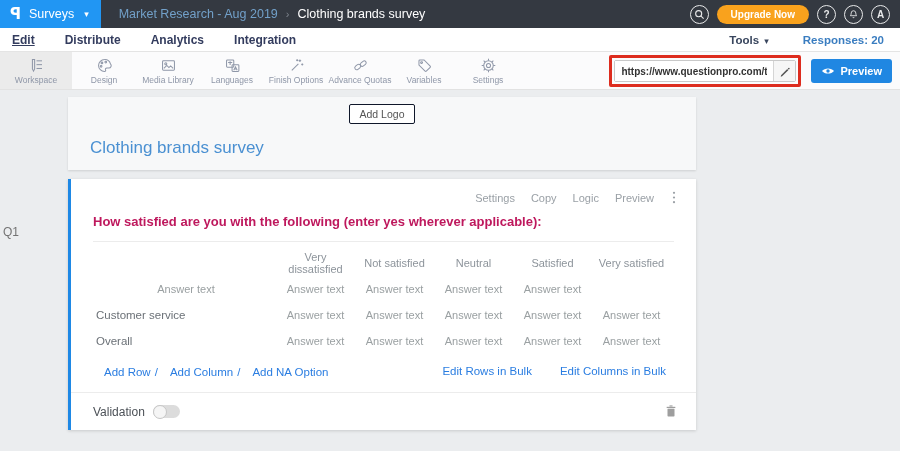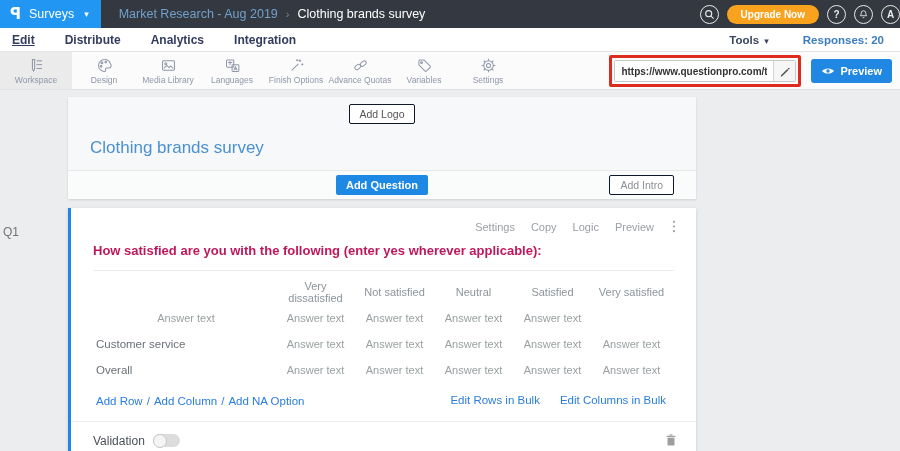--- a/index.html
+++ b/index.html
@@ -9,21 +9,21 @@
   
   .topbar { height:28px; background:#343941; display:flex; align-items:center; color:#fff; }
   .logo-block { background:#2196f3; height:28px; display:flex; align-items:center; padding:0 12px 0 10px; gap:8px; cursor:pointer; }
   .logo-glyph { font-weight:bold; font-size:15px; transform:scaleX(-1); font-family:"DejaVu Sans",sans-serif; }
   .product-label { font-size:12.5px; }
   .caret { font-size:9px; margin-left:2px; }
   .breadcrumb { display:flex; align-items:center; gap:8px; margin-left:18px; font-size:12.5px; }
   .crumb-parent { color:#72a0c9; cursor:pointer; }
   .crumb-sep { color:#7d838c; font-size:11px; }
   .crumb-current { color:#ffffff; }
-  .topbar-right { margin-left:auto; display:flex; align-items:center; gap:8px; }
+  .topbar-right { margin-left:auto; display:flex; align-items:center; gap:8px; padding-right:10px; }
   .circle-btn { width:19px; height:19px; border:1.5px solid #e8e9ea; border-radius:50%; display:flex; align-items:center; justify-content:center; cursor:pointer; font-size:10px; font-weight:bold; color:#e8e9ea; }
   .upgrade-btn { background:#f9a21d; color:#fff; font-size:10px; font-weight:bold; border:none; border-radius:10px; height:19px; padding:0 14px; cursor:pointer; }
 
   
   .navbar { height:24px; background:#ffffff; border-bottom:1px solid #e4e4e4; display:flex; align-items:center; padding:0 12px; }
   .nav-tabs { display:flex; gap:30px; }
   .nav-tab { font-size:12px; font-weight:bold; color:#333c5e; cursor:pointer; padding:2px 0; }
   .nav-tab.active { text-decoration:underline; }
   .navbar-right { margin-left:auto; display:flex; align-items:center; gap:34px; padding-right:4px; }
   .tools-label { font-size:11.5px; font-weight:bold; color:#39465e; cursor:pointer; }
@@ -60,21 +60,21 @@
   .q-action { font-size:11px; color:#9aa0a6; cursor:pointer; }
   .dots-btn { cursor:pointer; display:flex; padding:0 2px; }
   .q-text { font-size:13px; font-weight:bold; color:#be185d; padding:10px 22px 12px 22px; cursor:text; }
   .q-divider { border-top:1px solid #ececec; margin:0 22px; }
   .matrix { padding:8px 25px 0 25px; }
   .m-row { display:grid; grid-template-columns:180px repeat(5,1fr); align-items:center; height:26px; }
   .m-head { font-size:11px; color:#8d949b; text-align:center; }
   .m-label { font-size:11.5px; color:#6b7177; text-align:left; }
   .m-cell { font-size:11px; color:#9aa0a2; text-align:center; cursor:text; }
   .links-row { display:flex; justify-content:space-between; align-items:center; padding:8px 30px 12px 25px; }
-  .blue-link { font-size:11.5px; color:#2a7de1; cursor:pointer; text-decoration:none; }
+  .blue-link { font-size:11.5px; color:#2a7de1; cursor:pointer; text-decoration:none;margin-left:8px; }
   .link-sep { font-size:11.5px; color:#2a7de1; margin:0 4px; }
   .bulk-links { display:flex; gap:20px; }
   .validation-row { border-top:1px solid #ececec; height:38px; display:flex; align-items:center; padding:0 18px 0 22px; }
   .validation-label { font-size:12px; color:#4c5157; margin-right:8px; }
   .toggle { width:27px; height:13px; background:#dcdcdc; border-radius:7px; position:relative; cursor:pointer; }
   .toggle-knob { position:absolute; left:0; top:-0.5px; width:14px; height:14px; border-radius:50%; background:#f5f5f5; border:1px solid #c6c6c6; }
   .trash-btn { margin-left:auto; cursor:pointer; display:flex; }
 </style>
 </head>
 <body>
@@ -228,24 +228,20 @@
 <div class="main">
   <span class="qref">Q1</span>
 
   <div class="card">
 
     <div class="card-top">
       <div class="addlogo-row">
         <button class="btn-outline">Add Logo</button>
       </div>
       <div class="survey-title">Clothing brands survey</div>
-      <div class="action-row">
-        <button class="btn-blue">Add Question</button>
-        <button class="btn-outline add-intro">Add Intro</button>
-      </div>
     </div>
 
     <div class="question-card">
       <div class="q-actions">
         <span class="q-action">Settings</span>
         <span class="q-action">Copy</span>
         <span class="q-action">Logic</span>
         <span class="q-action">Preview</span>
         <span class="dots-btn">
           <svg width="4" height="13" viewBox="0 0 4 13">

